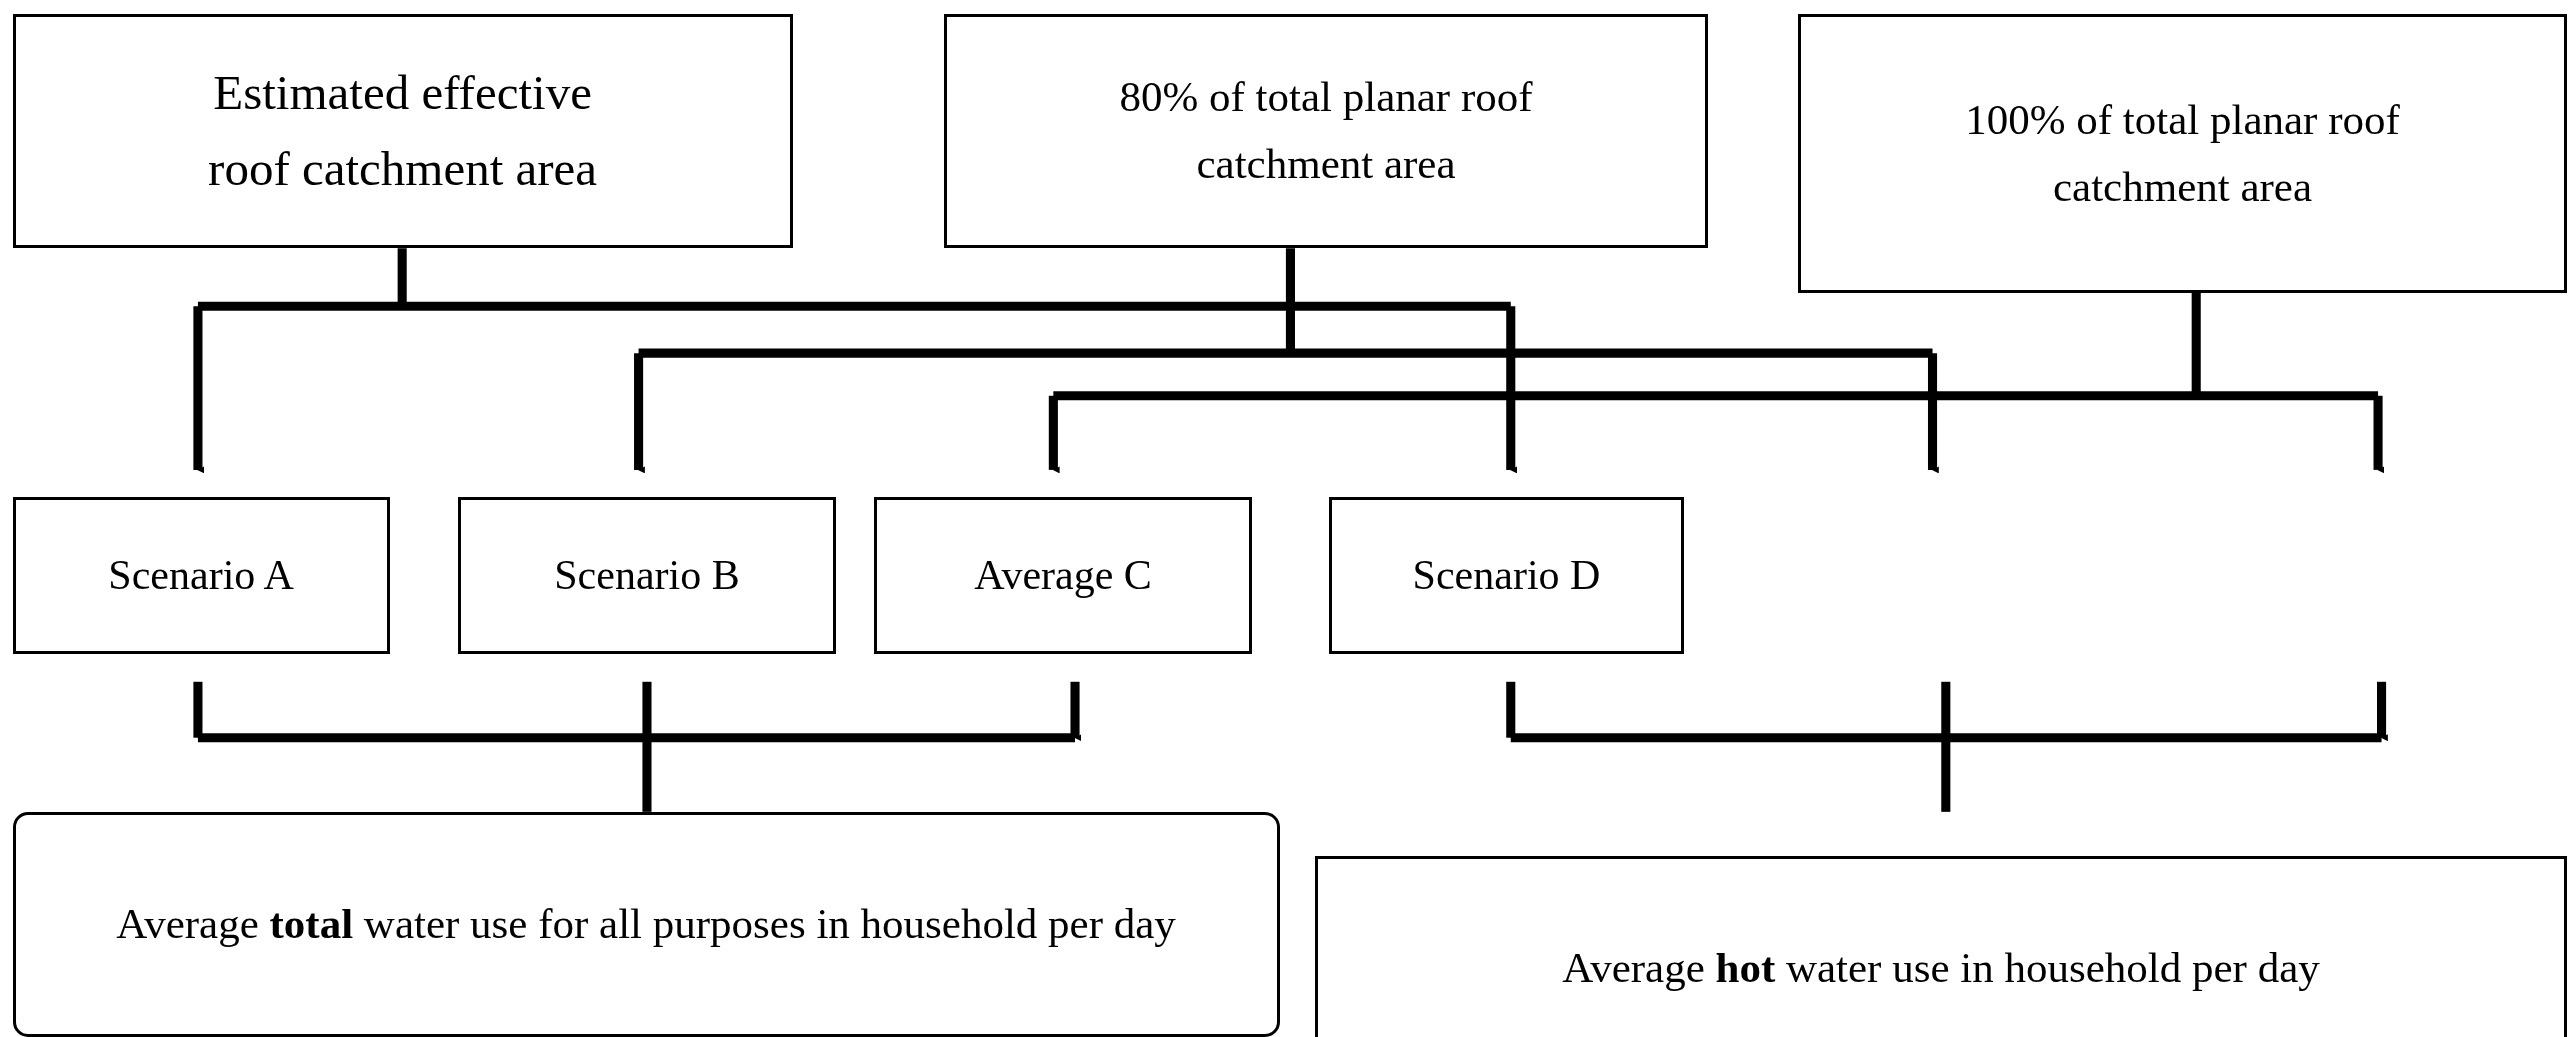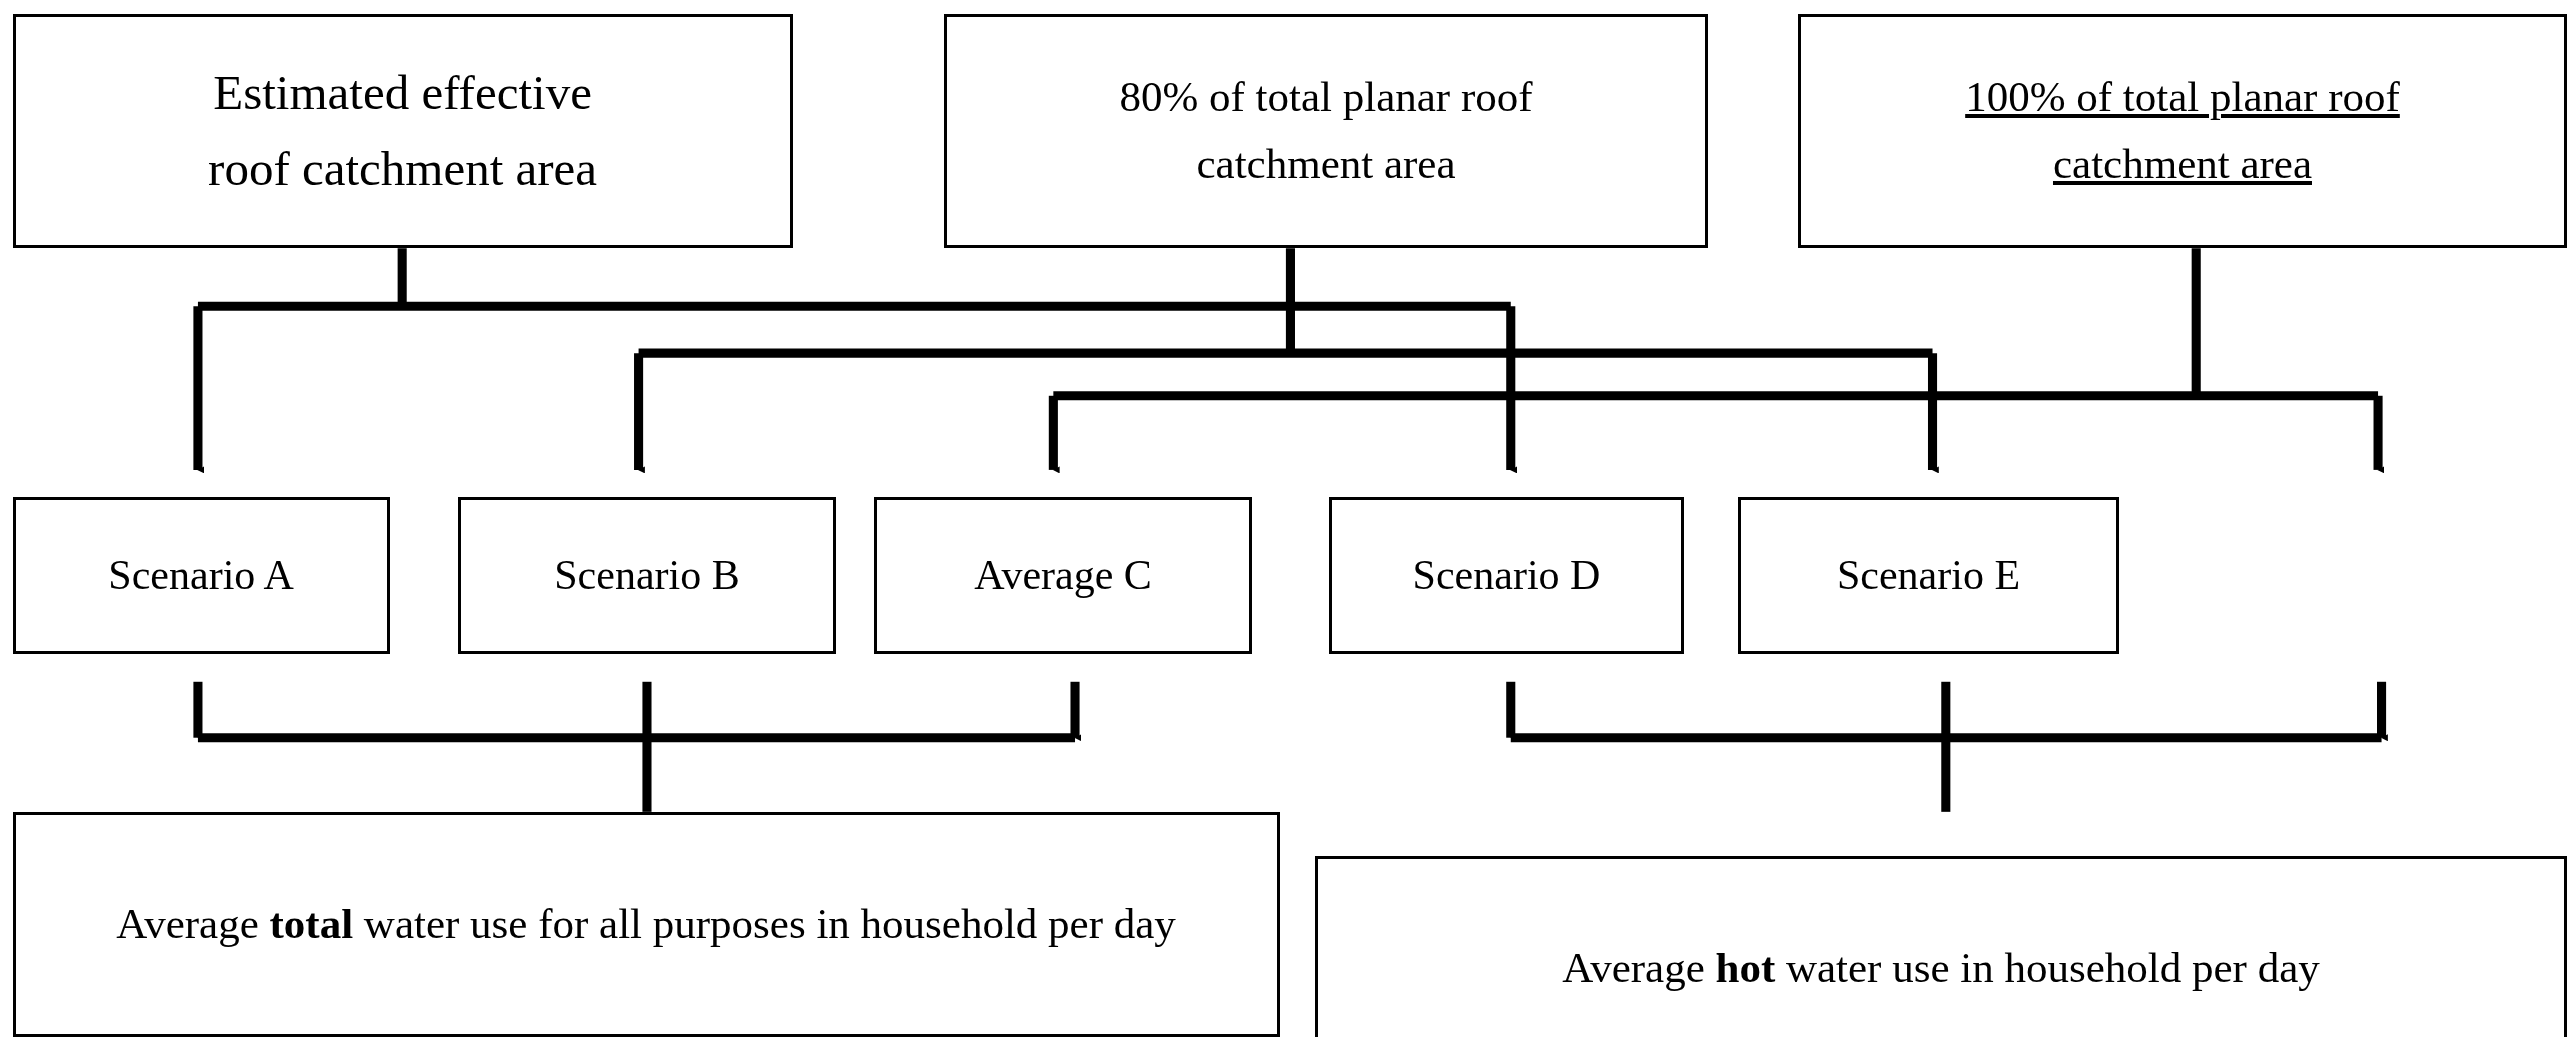--- a/index.html
+++ b/index.html
@@ -91,41 +91,38 @@
   </svg>
 
   <div class="box box-top box-top-main" style="left:12.6px;top:14px;width:780px;height:234px;">
     <span class="txt"><span>Estimated effective</span><br><span>roof catchment area</span></span>
   </div>
 
   <div class="box box-top" style="left:904px;top:14px;width:764px;height:234px;margin-left:40px;">
     <span class="txt"><span>80% of total planar roof</span><br><span>catchment area</span></span>
   </div>
 
-  <div class="box box-top" style="left:1798px;top:14px;width:769px;height:234px;text-decoration:underline;">
+  <div class="box box-top" style="left:1798px;top:14px;width:769px;height:279px;">
     <span class="txt"><span>100% of total planar roof</span><br><span>catchment area</span></span>
   </div>
 
   <div class="box box-scn" style="left:12.6px;top:497px;width:377px;height:157px;">
     <span class="txt">Scenario A</span>
   </div>
   <div class="box box-scn" style="left:458px;top:497px;width:378px;height:157px;">
     <span class="txt">Scenario B</span>
   </div>
   <div class="box box-scn" style="left:874px;top:497px;width:378px;height:157px;">
     <span class="txt">Average C</span>
   </div>
   <div class="box box-scn" style="left:1329px;top:497px;width:355px;height:157px;">
     <span class="txt">Scenario D</span>
   </div>
-  <div class="box box-scn" style="left:1738px;top:497px;width:381px;height:157px;">
-    <span class="txt">Scenario E</span>
-  </div>
 
-  <div class="box box-bottom" style="left:12.6px;top:812px;width:1267px;height:225px;">
+  <div class="box box-bottom" style="left:12.6px;top:812px;width:1267px;height:225px;border-radius:15px;">
     <span class="txt"><span>Average </span><b>total</b><span> water use for all purposes in household per day</span></span>
   </div>
 
   <div class="box box-bottom" style="left:1315px;top:856px;width:1252px;height:225px;">
     <span class="txt"><span>Average </span><b>hot</b><span> water use in household per day</span></span>
   </div>
 
 </div>
 
 

